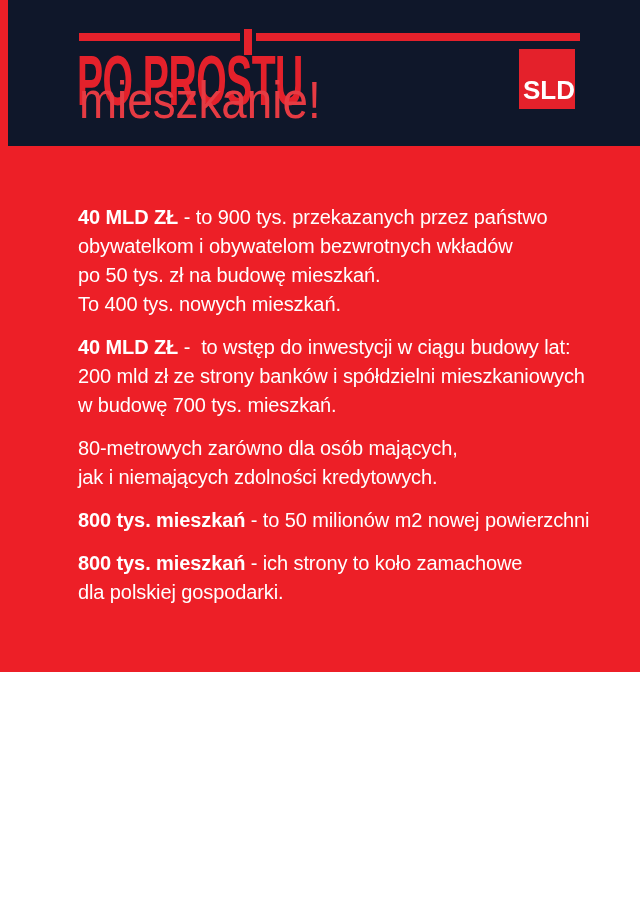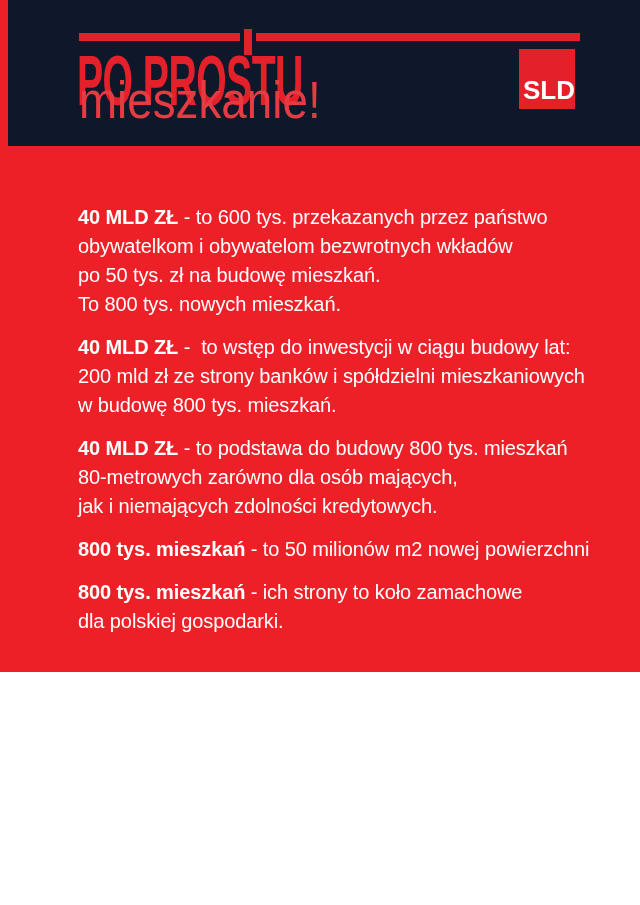--- a/index.html
+++ b/index.html
@@ -51,34 +51,33 @@
   <h1 class="headline">PO PROSTU</h1>
   <h2 class="subtitle">mieszkanie!</h2>
   <div class="sld-logo">
     <span>SLD</span>
   </div>
 
   <div class="red-body">
     <div class="copy">
 
       <div class="para">
-        <div class="pline"><span class="lead">40 MLD ZŁ</span><span> - to 600 tys. przekazanych przez państwo</span></div>
+        <div class="pline"><span class="lead">40 MLD ZŁ</span><span> - to 900 tys. przekazanych przez państwo</span></div>
         <div class="pline">obywatelkom i obywatelom bezwrotnych wkładów</div>
         <div class="pline">po 50 tys. zł na budowę mieszkań.</div>
-        <div class="pline">To 800 tys. nowych mieszkań.</div>
+        <div class="pline">To 400 tys. nowych mieszkań.</div>
       </div>
 
       <div class="para">
         <div class="pline"><span class="lead">40 MLD ZŁ</span><span> -  to wstęp do inwestycji w ciągu budowy lat:</span></div>
         <div class="pline">200 mld zł ze strony banków i spółdzielni mieszkaniowych</div>
-        <div class="pline">w budowę 800 tys. mieszkań.</div>
+        <div class="pline">w budowę 700 tys. mieszkań.</div>
       </div>
 
       <div class="para">
-        <div class="pline"><span class="lead">40 MLD ZŁ</span><span> - to podstawa do budowy 800 tys. mieszkań</span></div>
         <div class="pline">80-metrowych zarówno dla osób mających,</div>
         <div class="pline">jak i niemających zdolności kredytowych.</div>
       </div>
 
       <div class="para">
         <div class="pline"><span class="lead">800 tys. mieszkań</span><span> - to 50 milionów m2 nowej powierzchni</span></div>
       </div>
 
       <div class="para">
         <div class="pline"><span class="lead">800 tys. mieszkań</span><span> - ich strony to koło zamachowe</span></div>

